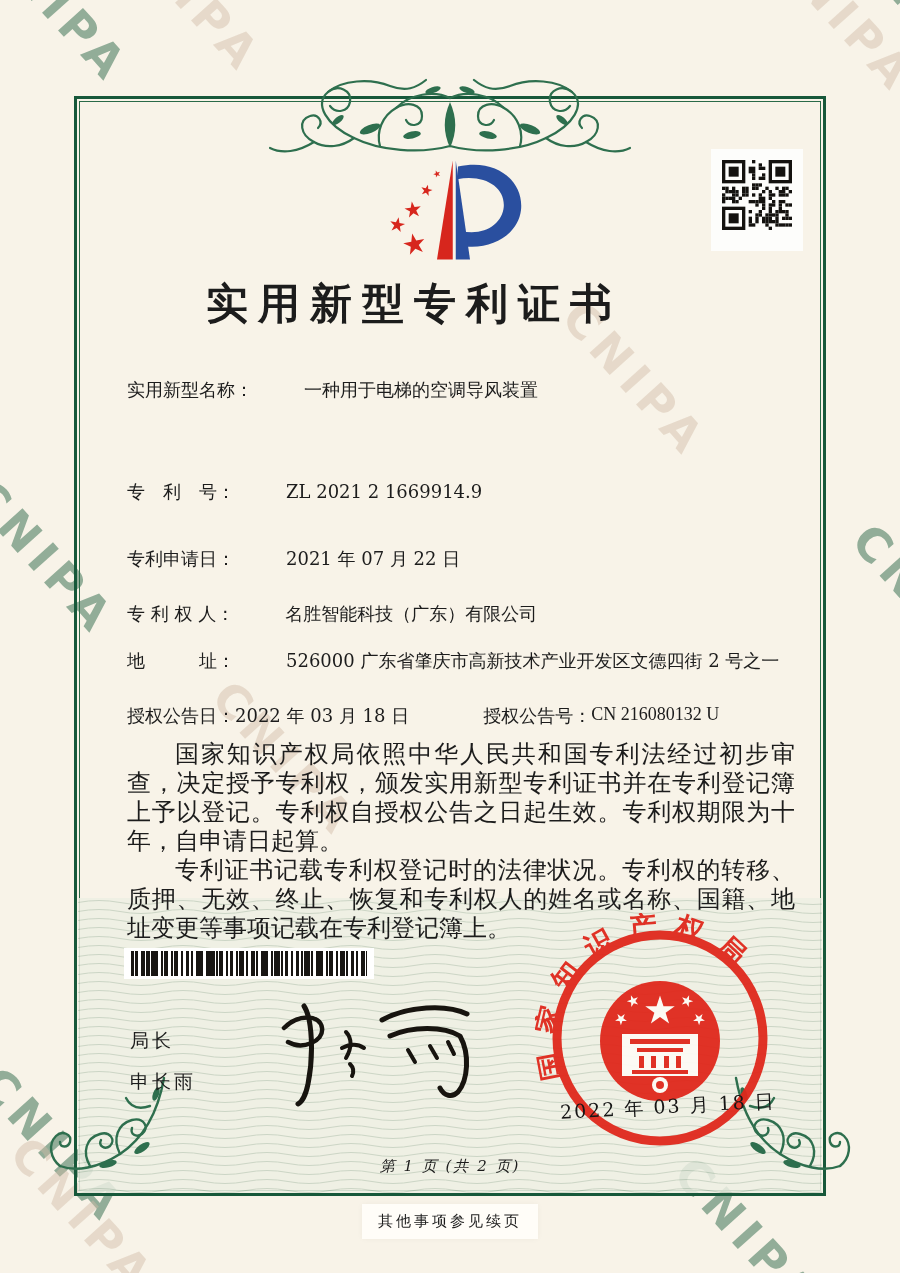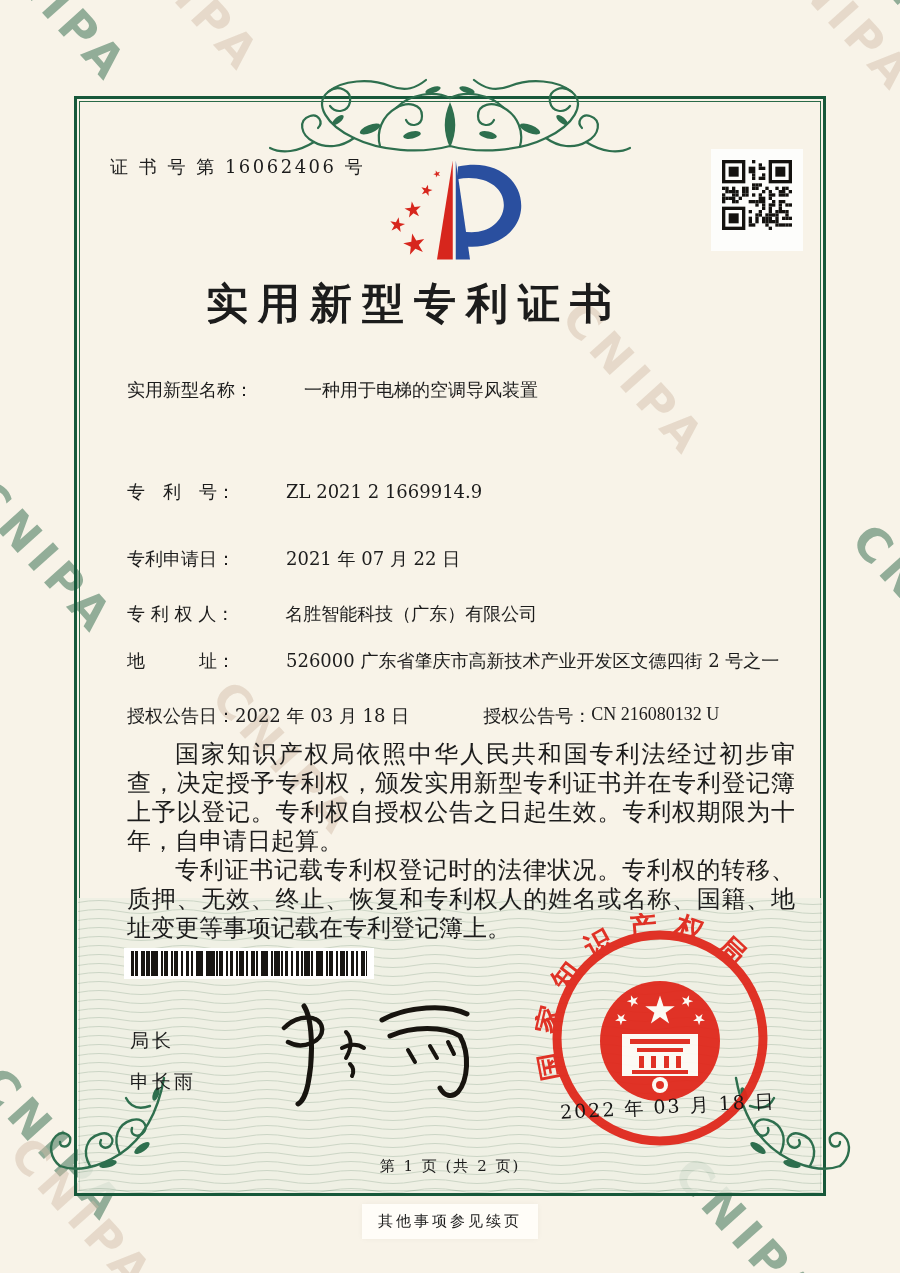--- a/index.html
+++ b/index.html
@@ -35,21 +35,21 @@
       repeating-linear-gradient(90deg,#171512 0 3px,transparent 3px 11px),
       repeating-linear-gradient(90deg,transparent 0 4px,#171512 4px 6px,transparent 6px 13px);
     border-left:4px solid #fff;border-right:4px solid #fff;box-shadow:0 0 0 3px #fff;}
   .signer-title{position:absolute;left:130px;top:1028px;font-size:19px;letter-spacing:3px;z-index:6;}
   .signer-name{position:absolute;left:130px;top:1069px;font-size:19px;letter-spacing:3px;z-index:6;}
   .sig-svg{position:absolute;left:262px;top:992px;z-index:6;}
   .seal-svg{position:absolute;left:535px;top:913px;z-index:6;opacity:0.95;}
   .seal-date{position:absolute;left:560px;top:1094px;font-size:19px;color:#161616;
              letter-spacing:2px;transform:rotate(-3deg);z-index:7;white-space:nowrap;}
   .footer-page{position:absolute;left:75px;top:1157px;width:750px;text-align:center;
-               font-size:15px;letter-spacing:2px;z-index:6;}
+               font-size:15px;letter-spacing:2px;z-index:6;font-style:italic;}
   .note-box{position:absolute;left:450px;top:1204px;transform:translateX(-50%);
             background:#fffdf8;padding:8px 16px;font-size:15px;letter-spacing:3px;z-index:6;
             box-shadow:0 0 6px rgba(0,0,0,0.04);}
   .qr-patch{position:absolute;left:711px;top:149px;width:92px;height:102px;background:#fdfdfb;z-index:5;}
   .qr-patch svg{position:absolute;left:11px;top:11px;}
   .logo{position:absolute;left:380px;top:156px;z-index:5;}
   .ornament-top{position:absolute;left:230px;top:76px;z-index:3;}
   .ornament-bl{position:absolute;left:46px;top:1072px;z-index:3;}
   .ornament-br{position:absolute;left:724px;top:1072px;z-index:3;}
 </style>
@@ -110,21 +110,20 @@
       <path d="M104,34 C 92,38 84,34 80,26"></path>
       <ellipse cx="96" cy="76" rx="9" ry="3.6" transform="rotate(-35 96 76)" fill="#2e6f4e" stroke="none"></ellipse>
       <ellipse cx="62" cy="92" rx="9" ry="3.4" transform="rotate(-15 62 92)" fill="#2e6f4e" stroke="none"></ellipse>
       <ellipse cx="110" cy="22" rx="7" ry="3" transform="rotate(-70 110 22)" fill="#2e6f4e" stroke="none"></ellipse>
     </g>
   </svg>
   <svg class="ornament-br" width="130" height="130" viewBox="0 0 130 130">
     <use href="#cornerFl" transform="translate(130,0) scale(-1,1)"></use>
   </svg>
 
-  <div class="cert-no">证 书 号 第 16062406 号</div>
 
   <div class="qr-patch">
     <svg width="70" height="70" viewBox="0 0 71.4 71.4">
       <g fill="#14120f">
         <g id="qr-modules">
             <rect x="30.6" y="0.0" width="3.4" height="3.4"></rect>
             <rect x="37.4" y="3.4" width="3.4" height="3.4"></rect>
             <rect x="27.2" y="6.8" width="3.4" height="3.4"></rect>
             <rect x="30.6" y="6.8" width="3.4" height="3.4"></rect>
             <rect x="37.4" y="6.8" width="3.4" height="3.4"></rect>

